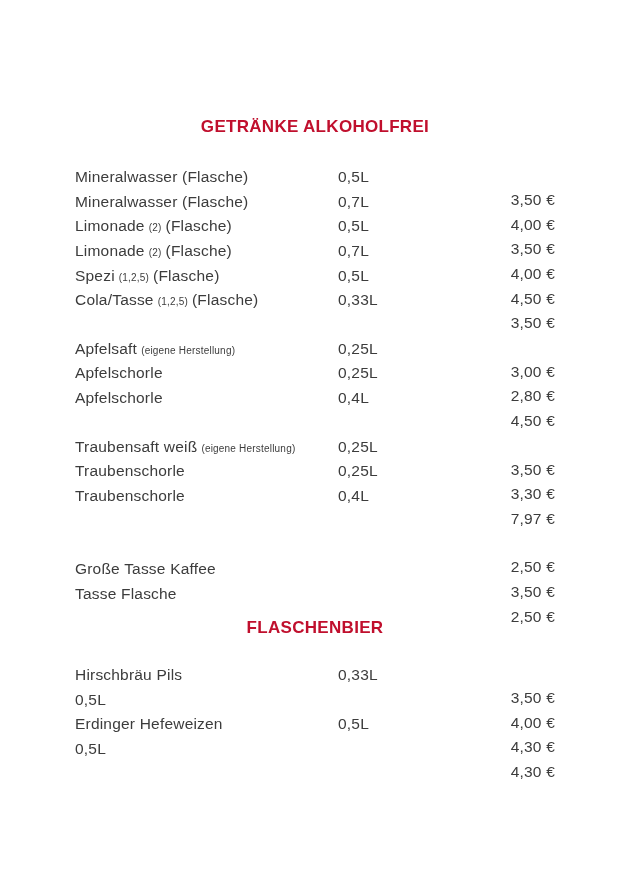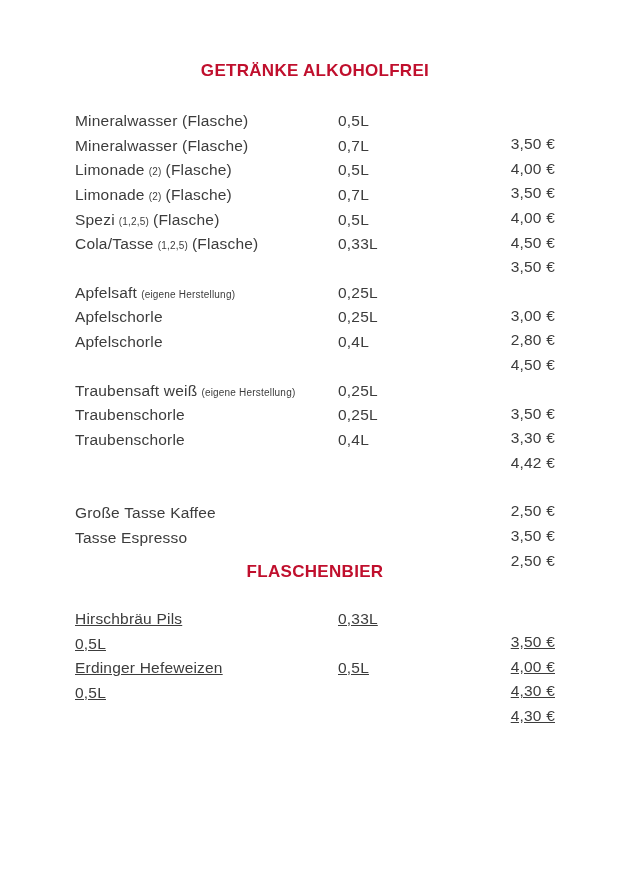--- a/index.html
+++ b/index.html
@@ -20,25 +20,25 @@
     padding-right:79px;
   }
   .menu-section-title{
     color:var(--accent);
     font-weight:bold;
     font-size:17px;
     line-height:21px;
     letter-spacing:0.3px;
     text-align:center;
   }
-  .title-1{margin-top:60px;}
+  .title-1{margin-top:116px;}
   .title-2{margin-top:11px;}
   .menu-group{margin-top:24px;}
   .menu-group.after-title-1{margin-top:28px;}
-  .menu-group.after-title-2{margin-top:25px;text-decoration:underline;}
+  .menu-group.after-title-2{margin-top:25px;}
   .row{
     display:flex;
     align-items:center;
     height:24.6px;
     font-size:15.5px;
     letter-spacing:0.2px;
   }
   .name{
     width:263px;
     white-space:nowrap;
@@ -117,36 +117,36 @@
       <div class="price">3,50 €</div>
     </div>
     <div class="row">
       <div class="name"><span>Traubenschorle</span></div>
       <div class="size">0,25L</div>
       <div class="price">3,30 €</div>
     </div>
     <div class="row">
       <div class="name"><span>Traubenschorle</span></div>
       <div class="size">0,4L</div>
-      <div class="price">4,42 €</div>
+      <div class="price">7,97 €</div>
     </div>
   </div>
 
   <div class="menu-group">
     <div class="row">
       <div class="size"></div>
       <div class="price">2,50 €</div>
     </div>
     <div class="row">
       <div class="name"><span>Große Tasse Kaffee</span></div>
       <div class="size"></div>
       <div class="price">3,50 €</div>
     </div>
     <div class="row">
-      <div class="name"><span>Tasse Espresso</span></div>
+      <div class="name"><span>Tasse Flasche</span></div>
       <div class="size"></div>
       <div class="price">2,50 €</div>
     </div>
   </div>
 
   <div class="menu-section-title title-2">FLASCHENBIER</div>
 
   <div class="menu-group after-title-2">
     <div class="row">
       <div class="name"><span>Hirschbräu Pils</span></div>

